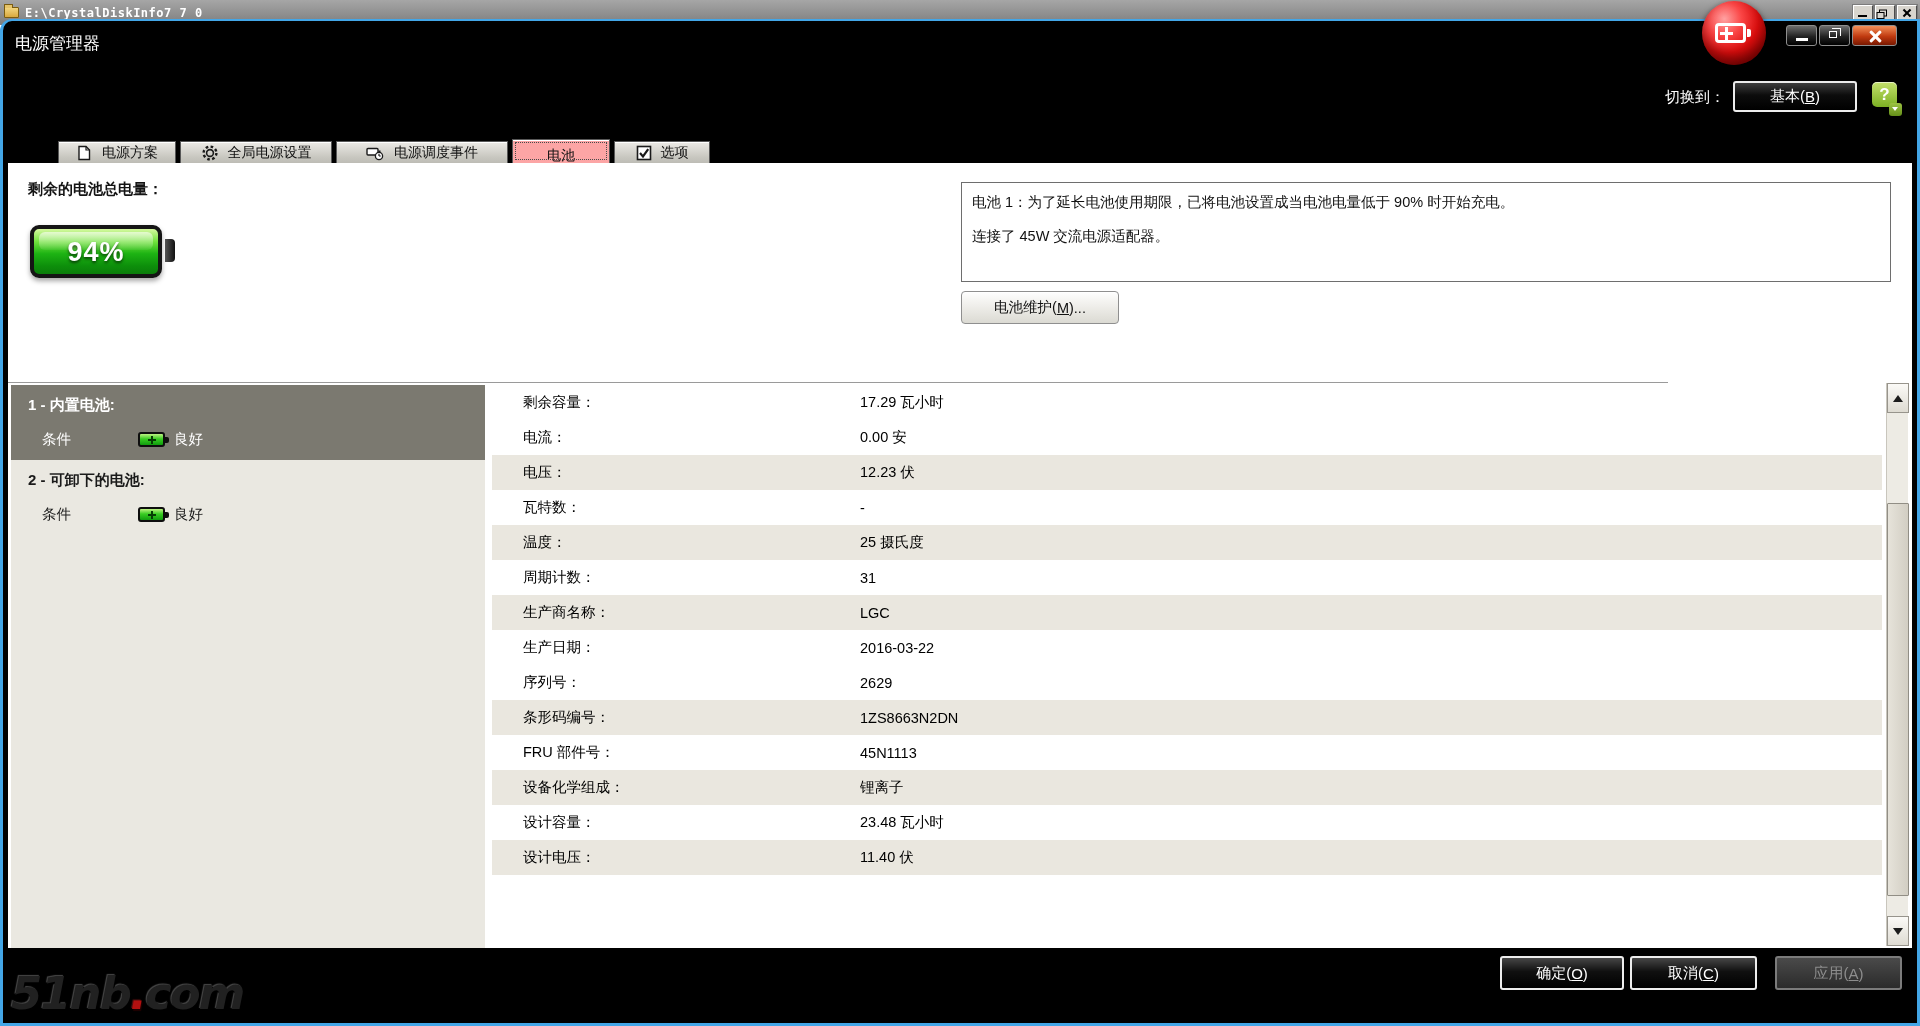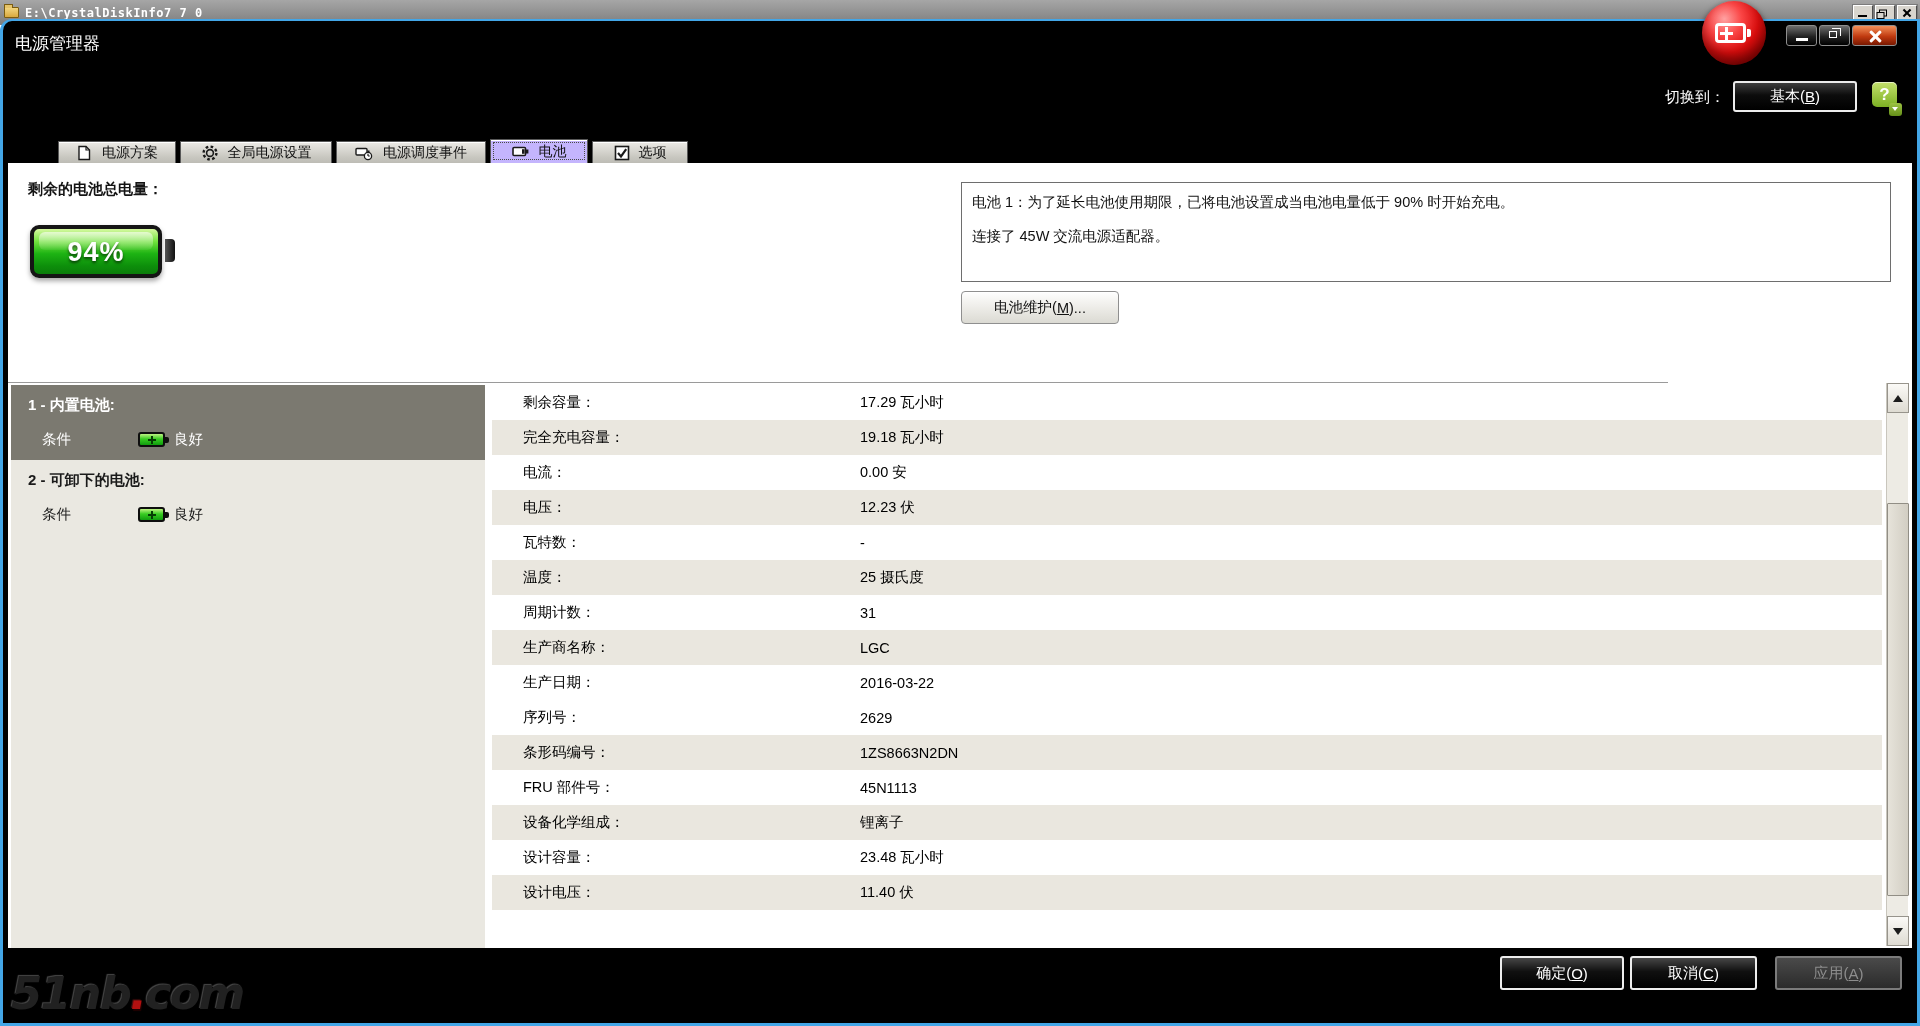--- a/index.html
+++ b/index.html
@@ -57,22 +57,22 @@
     box-shadow:inset 0 1px 0 rgba(255,255,255,.6), 0 1px 2px rgba(0,0,0,.55); z-index:4; }
   .help-badge { position:absolute; right:-5px; bottom:-9px; width:13px; height:13px; border-radius:3px;
     background:linear-gradient(#9cc244,#648f18); box-shadow:0 1px 1px rgba(0,0,0,.5); }
   .help-badge::after { content:''; position:absolute; left:3px; top:4px; border:3.5px solid transparent; border-top:4.5px solid #fff; }
 
   
   .tabbar { position:absolute; left:15px; top:118px; height:24px; display:flex; gap:4px; align-items:flex-end;margin-left:40px; }
   .tab { height:22px; display:flex; align-items:center; justify-content:center; gap:9px;
     background:linear-gradient(#eceae6,#c9c8c1 70%,#bdbcb5); border:1px solid #585858; border-bottom:none;
     font-size:14px; color:#101010; box-shadow:inset 0 1px 0 #fff; }
-  .tab.w1{width:118px}.tab.w2{width:152px}.tab.w3{width:150px}.tab.w4{width:98px}.tab.w5{width:96px}
-  .tab.selected { height:24px; background:#c4b5fd; outline:1px dotted #4a4a4a; outline-offset:-4px; }
+  .tab.w1{width:118px}.tab.w2{width:152px}.tab.w3{width:172px}.tab.w4{width:98px}.tab.w5{width:96px}
+  .tab.selected { height:24px; background:#fca5a5; outline:1px dotted #4a4a4a; outline-offset:-4px;flex-direction:column; }
   .tab svg { display:block; }
 
   
   .content { position:absolute; left:5px; top:142px; width:1904px; height:785px; background:#fff; }
   .overview-label { position:absolute; left:20px; top:17px; font-size:15px; font-weight:bold; color:#141414; }
 
   .bigbatt { position:absolute; left:22px; top:62px; width:132px; height:53px; border:4px solid #151515; border-radius:9px;
     background:linear-gradient(#d6f9a0 0%, #72e23e 28%, #1db313 55%, #0d8f0b 82%, #0b7d0a 100%);
     box-shadow:0 3px 5px rgba(0,0,0,.35); }
   .bigbatt::before { content:''; position:absolute; left:5px; top:3px; right:5px; height:18px; border-radius:6px;
@@ -260,24 +260,20 @@
               <span>良好</span>
             </div>
           </div>
         </div>
 
         <div class="details">
             <div class="trow">
               <div class="tlabel">剩余容量：</div>
               <div class="tvalue">17.29 瓦小时</div>
             </div>
-            <div class="trow alt">
-              <div class="tlabel">完全充电容量：</div>
-              <div class="tvalue">19.18 瓦小时</div>
-            </div>
             <div class="trow">
               <div class="tlabel">电流：</div>
               <div class="tvalue">0.00 安</div>
             </div>
             <div class="trow alt">
               <div class="tlabel">电压：</div>
               <div class="tvalue">12.23 伏</div>
             </div>
             <div class="trow">
               <div class="tlabel">瓦特数：</div>

